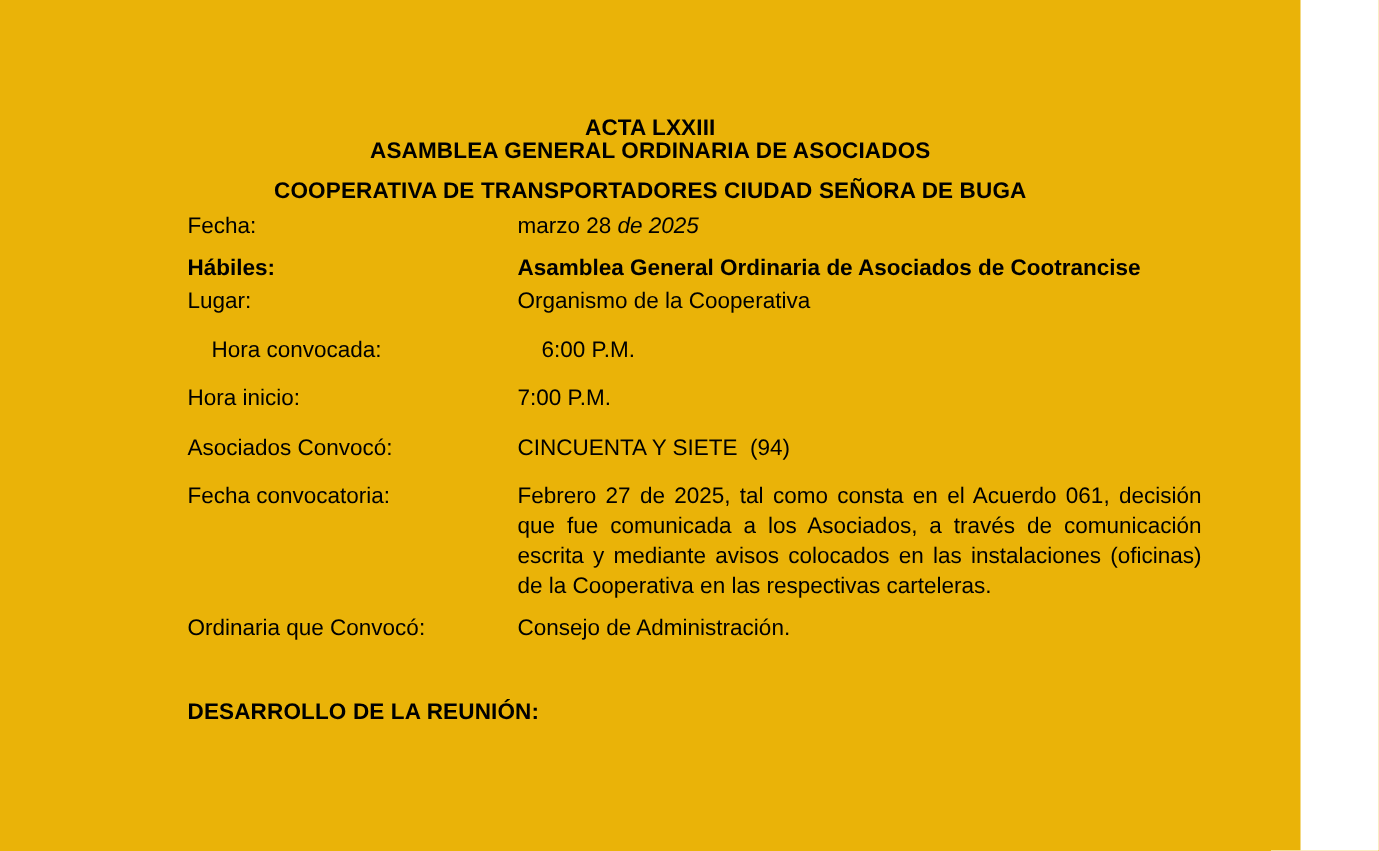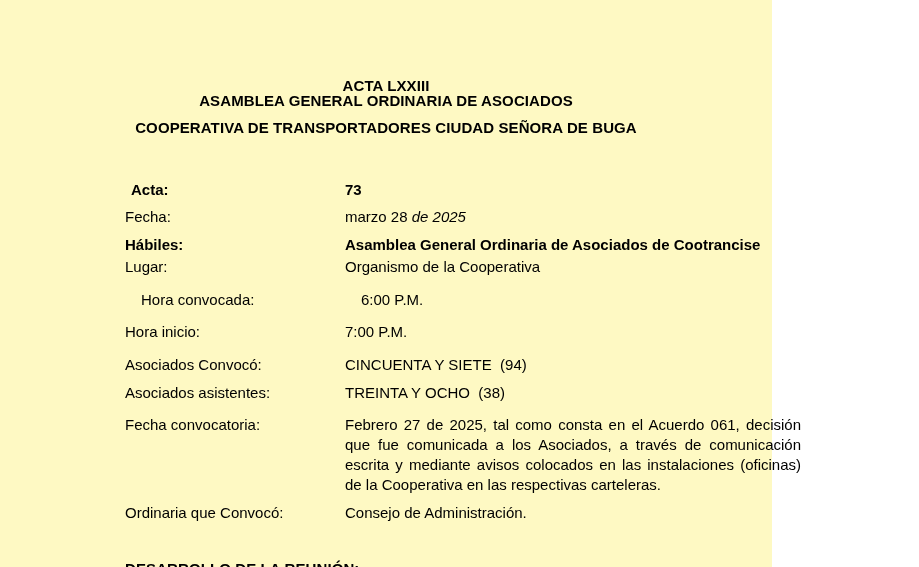--- a/index.html
+++ b/index.html
@@ -3,21 +3,21 @@
 <meta charset="utf-8">
 <style>
   * { margin: 0; padding: 0; box-sizing: border-box; }
   html, body {
     width: 919px; height: 567px;
     background: #ffffff;
     overflow: hidden;
     font-family: "Liberation Sans", sans-serif;
     color: #000000;
   }
-  .doc-page { width: 772px; height: 567px; background: #fef9c3; }
+  .doc-page { width: 867px; height: 567px; background: #eab308; }
 
   
   .doc-header {
     padding-top: 78px;
     text-align: center;
     font-weight: bold;
     font-size: 15px;
   }
   .doc-header .hline { line-height: 15px; letter-spacing: 0.1px; }
   .doc-header .hline-3 { margin-top: 12px; }
@@ -70,24 +70,20 @@
 <div class="doc-page">
 
   <div class="doc-header">
     <div class="hline">ACTA LXXIII</div>
     <div class="hline">ASAMBLEA GENERAL ORDINARIA DE ASOCIADOS</div>
     <div class="hline hline-3">COOPERATIVA DE TRANSPORTADORES CIUDAD SEÑORA DE BUGA</div>
   </div>
 
   <div class="content">
 
-    <div class="frow mt-acta">
-      <div class="label bold indent-label">Acta:</div>
-      <div class="value bold">73</div>
-    </div>
 
     <div class="frow mt-fecha">
       <div class="label">Fecha:</div>
       <div class="value"><span>marzo 28 </span><span class="ital">de 2025</span></div>
     </div>
 
     <div class="frow mt-reunion">
       <div class="label bold">Hábiles:</div>
       <div class="value bold">Asamblea General Ordinaria de Asociados de Cootrancise</div>
     </div>
@@ -105,24 +101,20 @@
     <div class="frow mt-horai">
       <div class="label">Hora inicio:</div>
       <div class="value">7:00 P.M.</div>
     </div>
 
     <div class="frow mt-habiles">
       <div class="label">Asociados Convocó:</div>
       <div class="value">CINCUENTA Y SIETE  (94)</div>
     </div>
 
-    <div class="frow mt-asist">
-      <div class="label">Asociados asistentes:</div>
-      <div class="value">TREINTA Y OCHO  (38)</div>
-    </div>
 
     <div class="frow mt-fconv">
       <div class="label">Fecha convocatoria:</div>
       <div class="para">Febrero 27 de 2025, tal como consta en el Acuerdo 061, decisión que fue comunicada a los Asociados, a través de comunicación escrita y mediante  avisos colocados en las instalaciones (oficinas) de la Cooperativa en las respectivas carteleras.</div>
     </div>
 
     <div class="frow mt-organismo">
       <div class="label">Ordinaria que Convocó:</div>
       <div class="value">Consejo de Administración.</div>
     </div>

